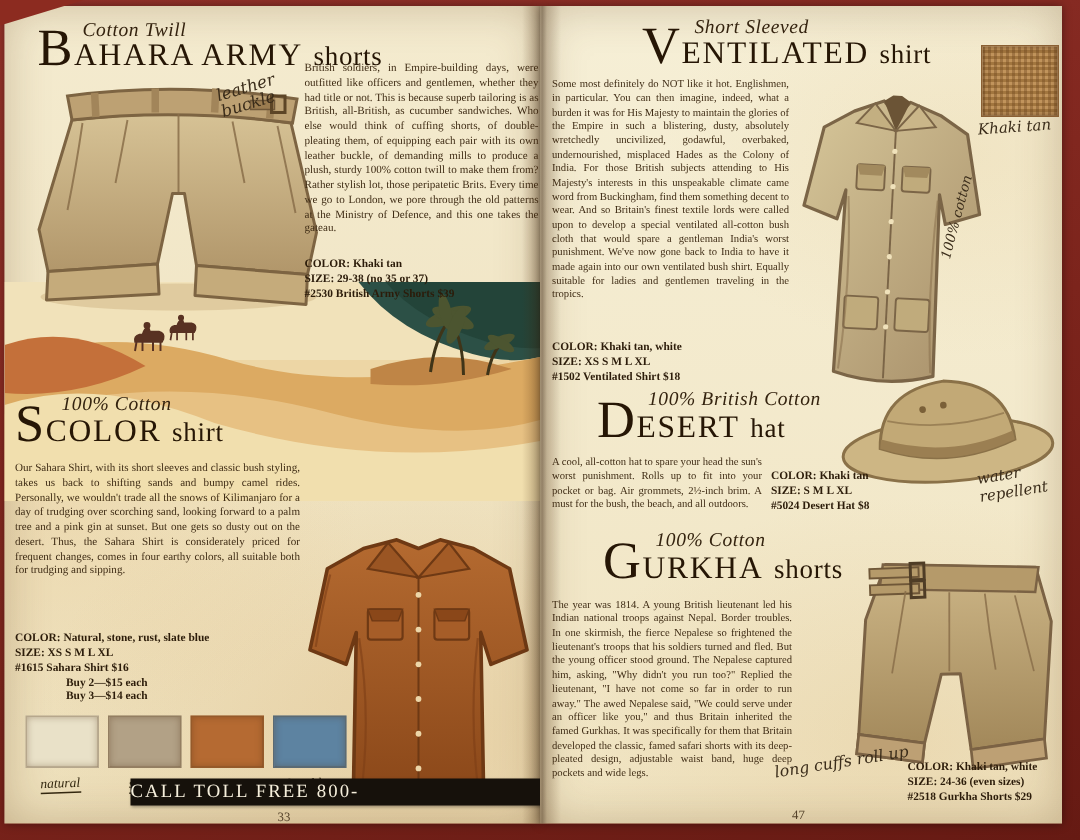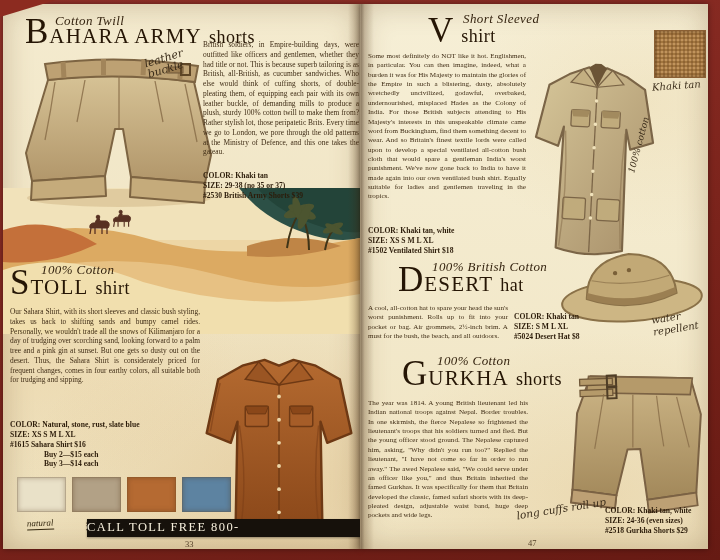--- a/index.html
+++ b/index.html
@@ -144,21 +144,21 @@
           <circle cx="11" cy="1" r="1.8"></circle>
         </g>
       </g>
     </svg>
 
     <div class="abs" style="left:38px;top:256px;">
       <span class="eyebrow">100% Cotton</span>
     </div>
     <div class="abs bigtitle" style="left:7px;top:266px;">
       <span class="init">S</span>
-        <span class="main">TOLL</span>
+        <span class="main">COLOR</span>
         <span class="suffix">shirt</span>
     </div>
 
     <div class="abs bodytext" style="left:7px;top:303px;width:190px;">Our Sahara Shirt, with its short sleeves and classic bush styling, takes us back to shifting sands and bumpy camel rides. Personally, we wouldn't trade all the snows of Kilimanjaro for a day of trudging over scorching sand, looking forward to a palm tree and a pink gin at sunset. But one gets so dusty out on the desert. Thus, the Sahara Shirt is considerately priced for frequent changes, comes in four earthy colors, all suitable both for trudging and sipping.</div>
 
     <div class="abs spec" style="left:7px;top:416px;">
       <div>COLOR: Natural, stone, rust, slate blue</div>
       <div>SIZE: XS S M L XL</div>
       <div>#1615  Sahara Shirt $16</div>
       <div class="indent">Buy 2—$15 each</div>
@@ -221,20 +221,21 @@
     <div class="abs pagenum" style="left:182px;top:535px;">33</div>
   </div>
 
   <div class="page page-right">
 
     <div class="abs" style="left:103px;top:5px;">
       <span class="eyebrow">Short Sleeved</span>
     </div>
     <div class="abs bigtitle" style="left:68px;top:14px;">
       <span class="init">V</span>
+        <span class="main">ENTILATED</span>
         <span class="suffix">shirt</span>
     </div>
 
     <div class="abs weave" style="left:294px;top:26px;width:50px;height:46px;"></div>
     <div class="abs script" style="left:292px;top:76px;font-size:10px;transform:rotate(-4deg);white-space:nowrap;">Khaki tan</div>
 
     <div class="abs bodytext" style="left:8px;top:48px;width:158px;font-size:7.1px;">Some most definitely do NOT like it hot. Englishmen, in particular. You can then imagine, indeed, what a burden it was for His Majesty to maintain the glories of the Empire in such a blistering, dusty, absolutely wretchedly uncivilized, godawful, overbaked, undernourished, misplaced Hades as the Colony of India. For those British subjects attending to His Majesty's interests in this unspeakable climate came word from Buckingham, find them something decent to wear. And so Britain's finest textile lords were called upon to develop a special ventilated all-cotton bush cloth that would spare a gentleman India's worst punishment. We've now gone back to India to have it made again into our own ventilated bush shirt. Equally suitable for ladies and gentlemen traveling in the tropics.</div>
 
     <div class="abs spec" style="left:8px;top:222px;">
       <div>COLOR: Khaki tan, white</div>

